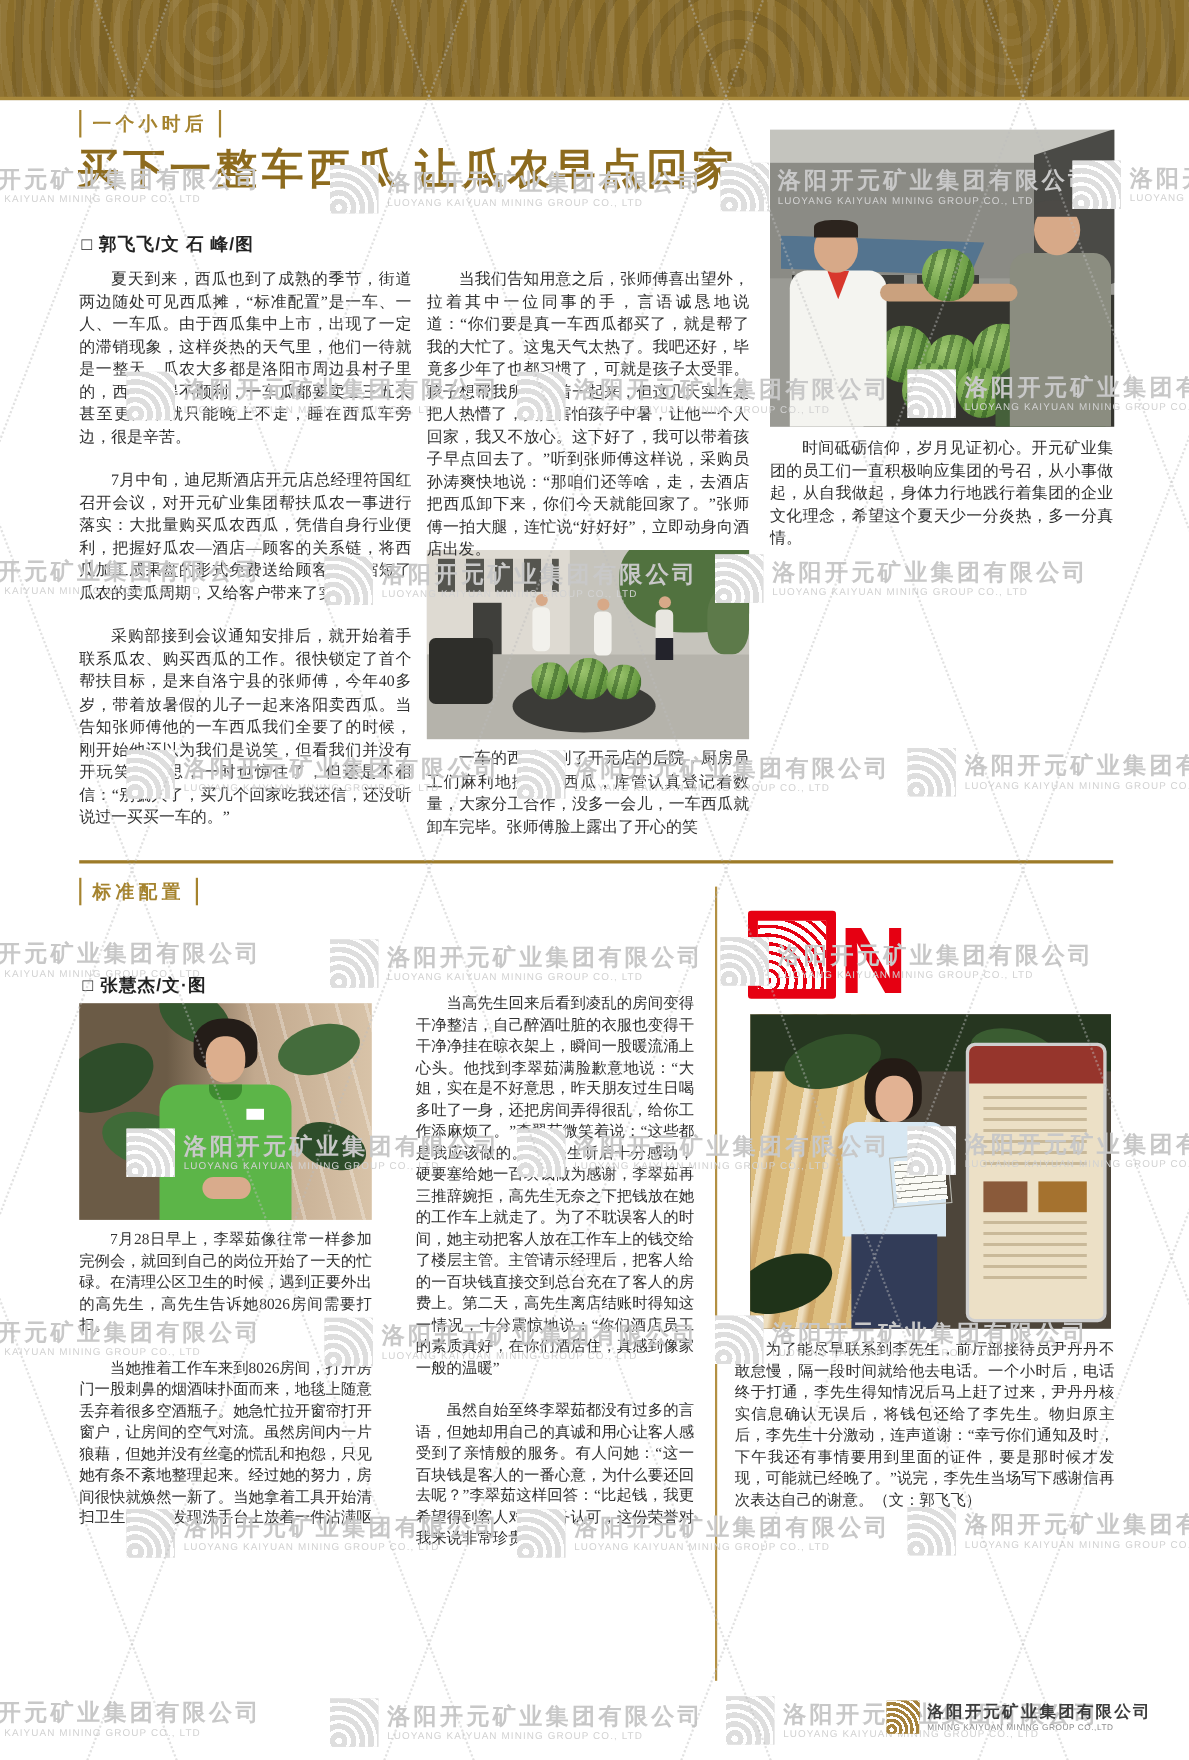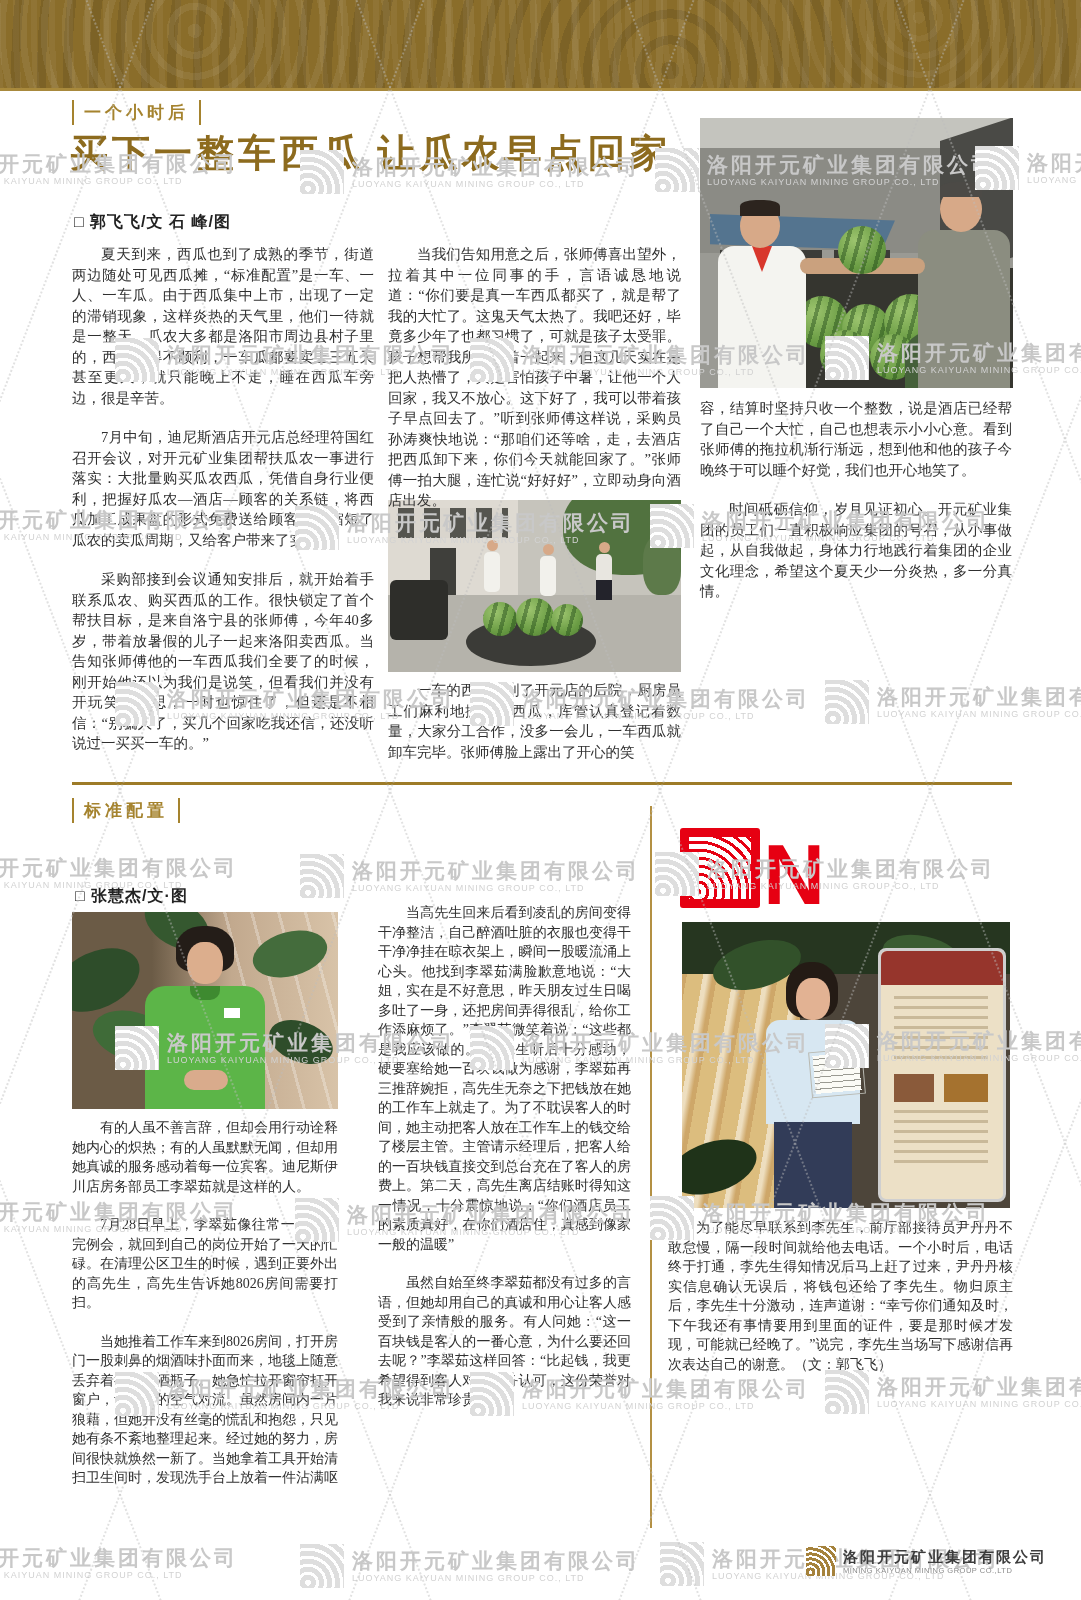--- a/index.html
+++ b/index.html
@@ -146,21 +146,20 @@
     <div class="fig-head" style="left:40px;top:86px;width:40px;height:44px"></div>
     <div style="left:40px;top:82px;width:40px;height:16px;background:#2c241e;border-radius:40% 40% 0 0"></div>
     <div style="left:218px;top:112px;width:92px;height:158px;background:#8b8d80;border-radius:16px 16px 0 0"></div>
     <div class="fig-head" style="left:240px;top:68px;width:42px;height:46px"></div>
     <div style="left:240px;top:64px;width:42px;height:15px;background:#4c4a46;border-radius:40% 40% 0 0"></div>
     <div style="left:100px;top:140px;width:125px;height:16px;background:#caa17e;border-radius:8px"></div>
     <div class="mln" style="left:138px;top:108px;width:48px;height:48px"></div>
   </div>
 
   <div class="col c1" style="left:700px;top:398px;width:312px">
-    <p class="ni">容，结算时坚持只收一个整数，说是酒店已经帮了自己一个大忙，自己也想表示小小心意。看到张师傅的拖拉机渐行渐远，想到他和他的孩子今晚终于可以睡个好觉，我们也开心地笑了。</p>
     <p>时间砥砺信仰，岁月见证初心。开元矿业集团的员工们一直积极响应集团的号召，从小事做起，从自我做起，身体力行地践行着集团的企业文化理念，希望这个夏天少一分炎热，多一分真情。</p>
   </div>
 
   <div class="hrule"></div>
 
   <div class="tag" style="left:72px;top:798px">
     <span>标准配置</span>
   </div>
   <div class="byline" style="left:75px;top:886px">□ 张慧杰/文·图</div>
 
@@ -173,21 +172,20 @@
     <div style="left:196px;top:110px;width:66px;height:40px;background:#2e4d2a;border-radius:50%;transform:rotate(20deg)"></div>
     <div style="left:104px;top:14px;width:58px;height:46px;background:#241d18;border-radius:46% 46% 30% 30%"></div>
     <div style="left:115px;top:30px;width:36px;height:42px;background:#dcae8d;border-radius:45%"></div>
     <div style="left:73px;top:74px;width:120px;height:123px;background:#5cb548;border-radius:20px 20px 0 0"></div>
     <div style="left:118px;top:74px;width:30px;height:14px;background:#3e8a30;border-radius:0 0 10px 10px"></div>
     <div style="left:152px;top:96px;width:16px;height:10px;background:#ffffff"></div>
     <div style="left:112px;top:158px;width:44px;height:20px;background:#d9ab8c;border-radius:10px"></div>
   </div>
 
   <div class="col c2" style="left:72px;top:1118px;width:266px">
-    <p>有的人虽不善言辞，但却会用行动诠释她内心的炽热；有的人虽默默无闻，但却用她真诚的服务感动着每一位宾客。迪尼斯伊川店房务部员工李翠茹就是这样的人。</p>
     <p>7月28日早上，李翠茹像往常一样参加完例会，就回到自己的岗位开始了一天的忙碌。在清理公区卫生的时候，遇到正要外出的高先生，高先生告诉她8026房间需要打扫。</p>
     <p>当她推着工作车来到8026房间，打开房门一股刺鼻的烟酒味扑面而来，地毯上随意丢弃着很多空酒瓶子。她急忙拉开窗帘打开窗户，让房间的空气对流。虽然房间内一片狼藉，但她并没有丝毫的慌乱和抱怨，只见她有条不紊地整理起来。经过她的努力，房间很快就焕然一新了。当她拿着工具开始清扫卫生间时，发现洗手台上放着一件沾满呕</p>
   </div>
 
   <div class="col c2" style="left:378px;top:903px;width:253px">
     <p>当高先生回来后看到凌乱的房间变得干净整洁，自己醉酒吐脏的衣服也变得干干净净挂在晾衣架上，瞬间一股暖流涌上心头。他找到李翠茹满脸歉意地说：“大姐，实在是不好意思，昨天朋友过生日喝多吐了一身，还把房间弄得很乱，给你工作添麻烦了。”李翠茹微笑着说：“这些都是我应该做的。”高先生听后十分感动，硬要塞给她一百块钱做为感谢，李翠茹再三推辞婉拒，高先生无奈之下把钱放在她的工作车上就走了。为了不耽误客人的时间，她主动把客人放在工作车上的钱交给了楼层主管。主管请示经理后，把客人给的一百块钱直接交到总台充在了客人的房费上。第二天，高先生离店结账时得知这一情况，十分震惊地说：“你们酒店员工的素质真好，在你们酒店住，真感到像家一般的温暖”</p>
     <p>虽然自始至终李翠茹都没有过多的言语，但她却用自己的真诚和用心让客人感受到了亲情般的服务。有人问她：“这一百块钱是客人的一番心意，为什么要还回去呢？”李翠茹这样回答：“比起钱，我更希望得到客人对我服务认可，这份荣誉对我来说非常珍贵。”</p>
   </div>
 
   <div class="vrule"></div>

